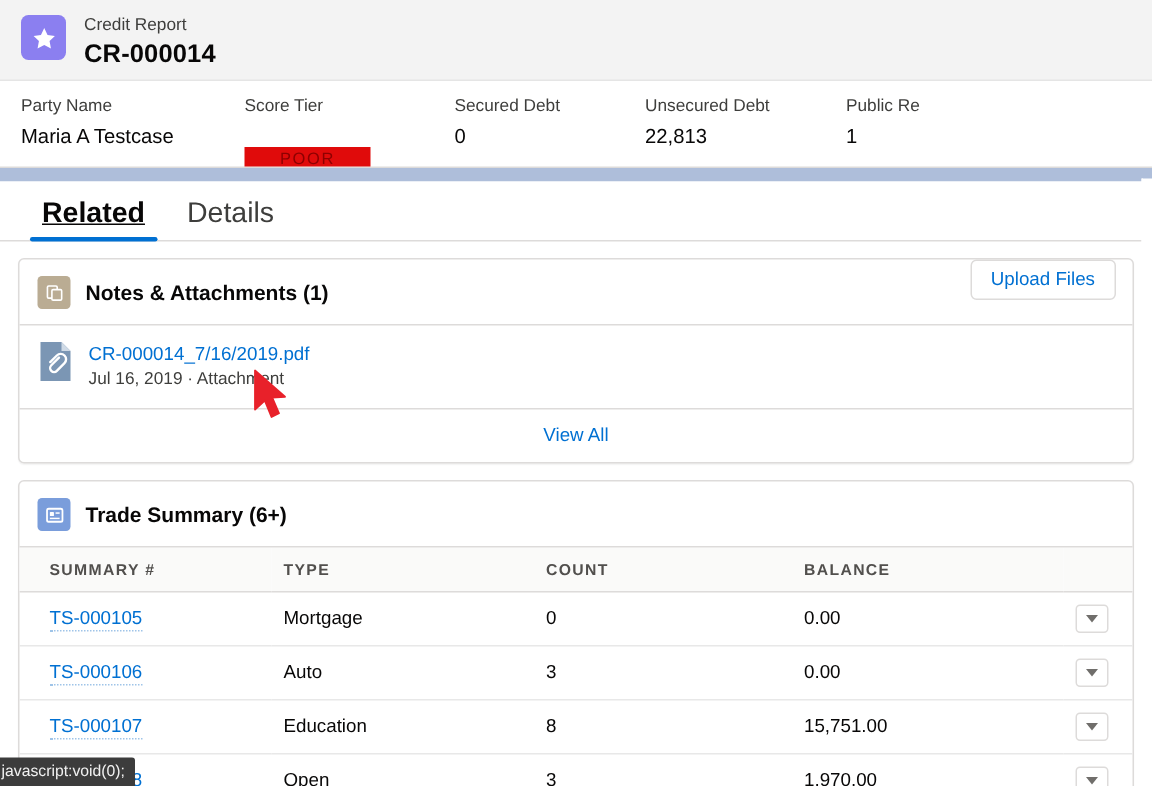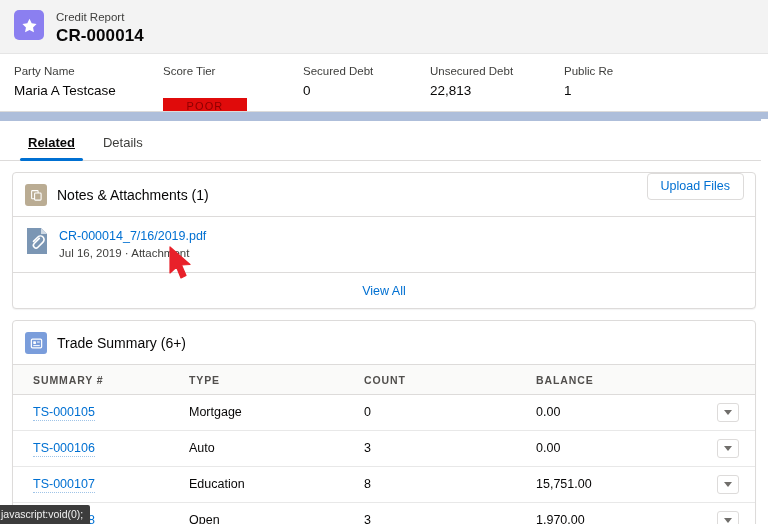--- a/index.html
+++ b/index.html
@@ -70,21 +70,21 @@
   
   .tabbar {
     background:#fff;
     height:40px;
     display:flex; align-items:flex-end;
     padding:0 14px;
     border-bottom:1px solid #dddbda;
     position:relative;
   }
   .tab {
-    font-size:13px; color:#3e3e3c;
+    font-size:19px; color:#3e3e3c;
     padding:0 14px 9px 14px;
     line-height:16px;
     cursor:pointer;
     position:relative;
   }
   .tab.active { color:#080707; font-weight:bold; text-decoration:underline; }
   .tab.active::after {
     content:""; position:absolute; left:6px; right:6px; bottom:-1px;
     height:3px; background:#0070d2; border-radius:2px;
   }
@@ -106,21 +106,21 @@
     position:relative;
   }
   .card-icon {
     width:22px; height:22px; border-radius:3px;
     display:flex; align-items:center; justify-content:center;
     flex:0 0 auto; margin-right:10px;
   }
   .card-icon.notes { background:#baac93; }
   .card-icon.trade { background:#7a9ddb; }
   .card-icon svg { width:13px; height:13px; display:block; }
-  .card-title { font-size:14px; font-weight:normal; color:#080707; line-height:18px; }
+  .card-title { font-size:14px; font-weight:bold; color:#080707; line-height:18px; }
   .btn-neutral {
     position:absolute; right:11px; top:0;
     border:1px solid #dddbda; background:#fff; border-radius:4px;
     color:#0070d2; font-size:12.5px; line-height:16px;
     padding:4px 13px 5px 13px; cursor:pointer;
     font-family:"Liberation Sans", sans-serif;
   }
 
   
   .att-row { display:flex; align-items:flex-start; padding:10px 12px 11px 12px; }

